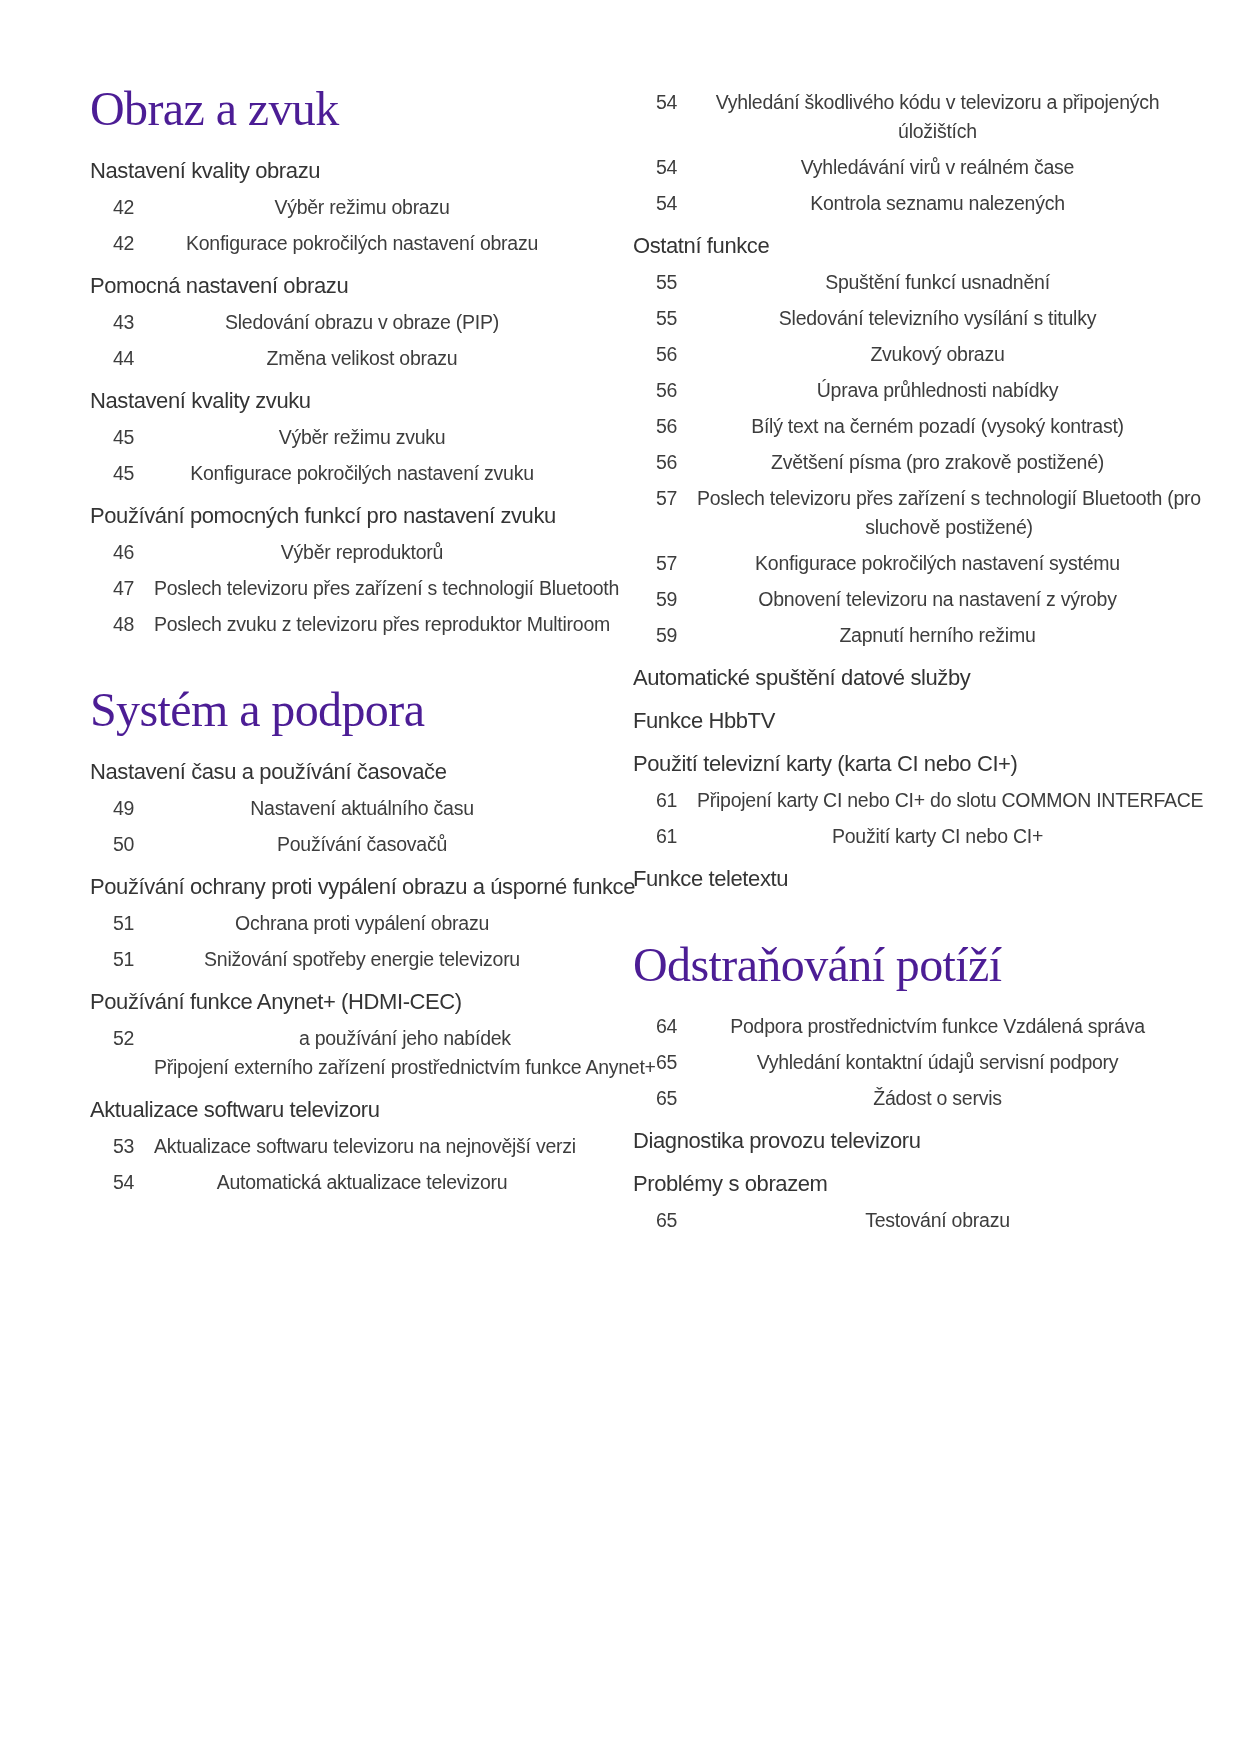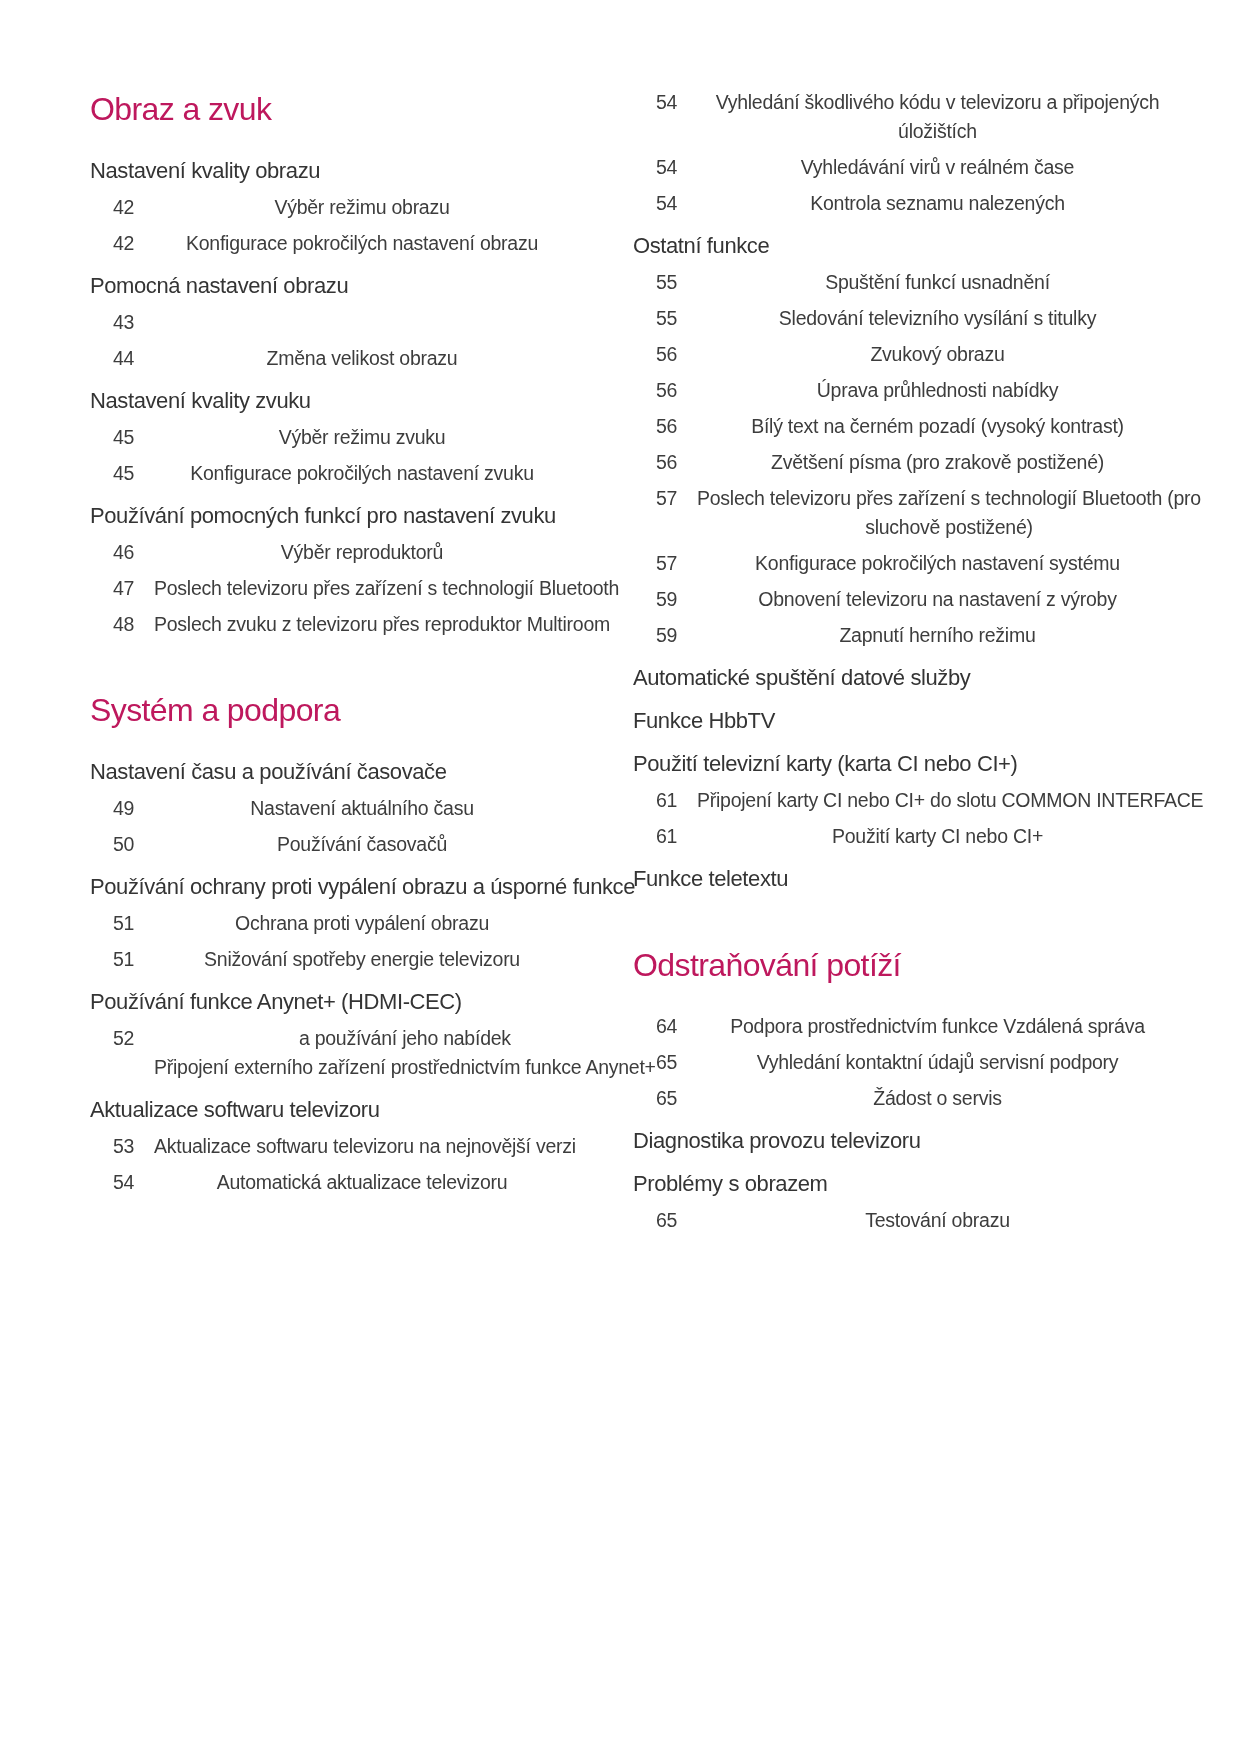--- a/index.html
+++ b/index.html
@@ -18,27 +18,28 @@
   .col {
     position: absolute;
     top: 0;
     padding-top: 88px;
   }
   .col-left  { left: 90px;  width: 480px; }
   .col-right { left: 633px; width: 545px; }
   .col > :first-child { margin-top: 0 !important; }
 
   .chapter-title {
-    font-size: 32px;
+    font-size: 48px;
     line-height: 42px;
     font-weight: 400;
     letter-spacing: -0.6px;
-    color: #be185d;
+    color: #4c1d95;
     margin: 50px 0 26px 0;
     white-space: nowrap;
+    font-family: Liberation Serif, serif;
   }
   .toc-section { margin: 0; }
   .section-title {
     font-size: 22px;
     line-height: 30px;
     font-weight: 400;
     letter-spacing: -0.4px;
     color: #343434;
     margin: 13px 0 7px 0;
     white-space: nowrap;
@@ -78,20 +79,23 @@
           <span class="page-num">42</span>
           <span class="entry-text">
             <div class="entry-line">Konfigurace pokročilých nastavení obrazu</div>
           </span>
         </div>
       </div>
       <div class="toc-section">
         <div class="section-title">Pomocná nastavení obrazu</div>
         <div class="toc-entry">
           <span class="page-num">43</span>
+          <span class="entry-text">
+            <div class="entry-line">Sledování obrazu v obraze (PIP)</div>
+          </span>
         </div>
         <div class="toc-entry">
           <span class="page-num">44</span>
           <span class="entry-text">
             <div class="entry-line">Změna velikost obrazu</div>
           </span>
         </div>
       </div>
       <div class="toc-section">
         <div class="section-title">Nastavení kvality zvuku</div>

